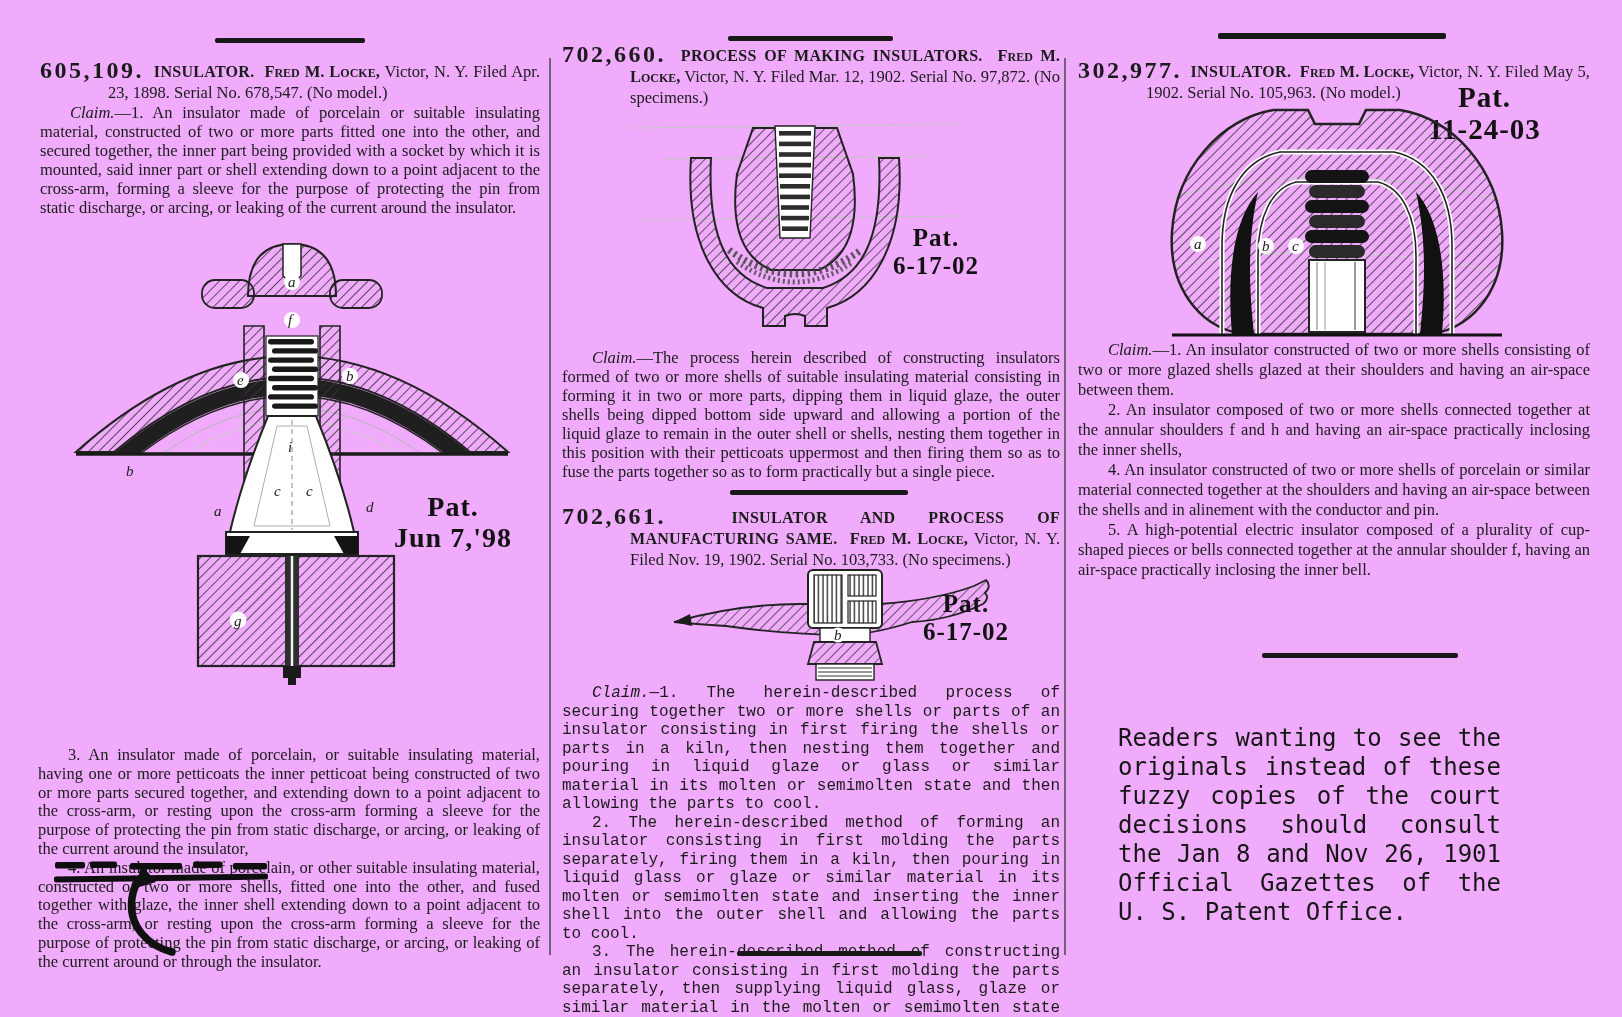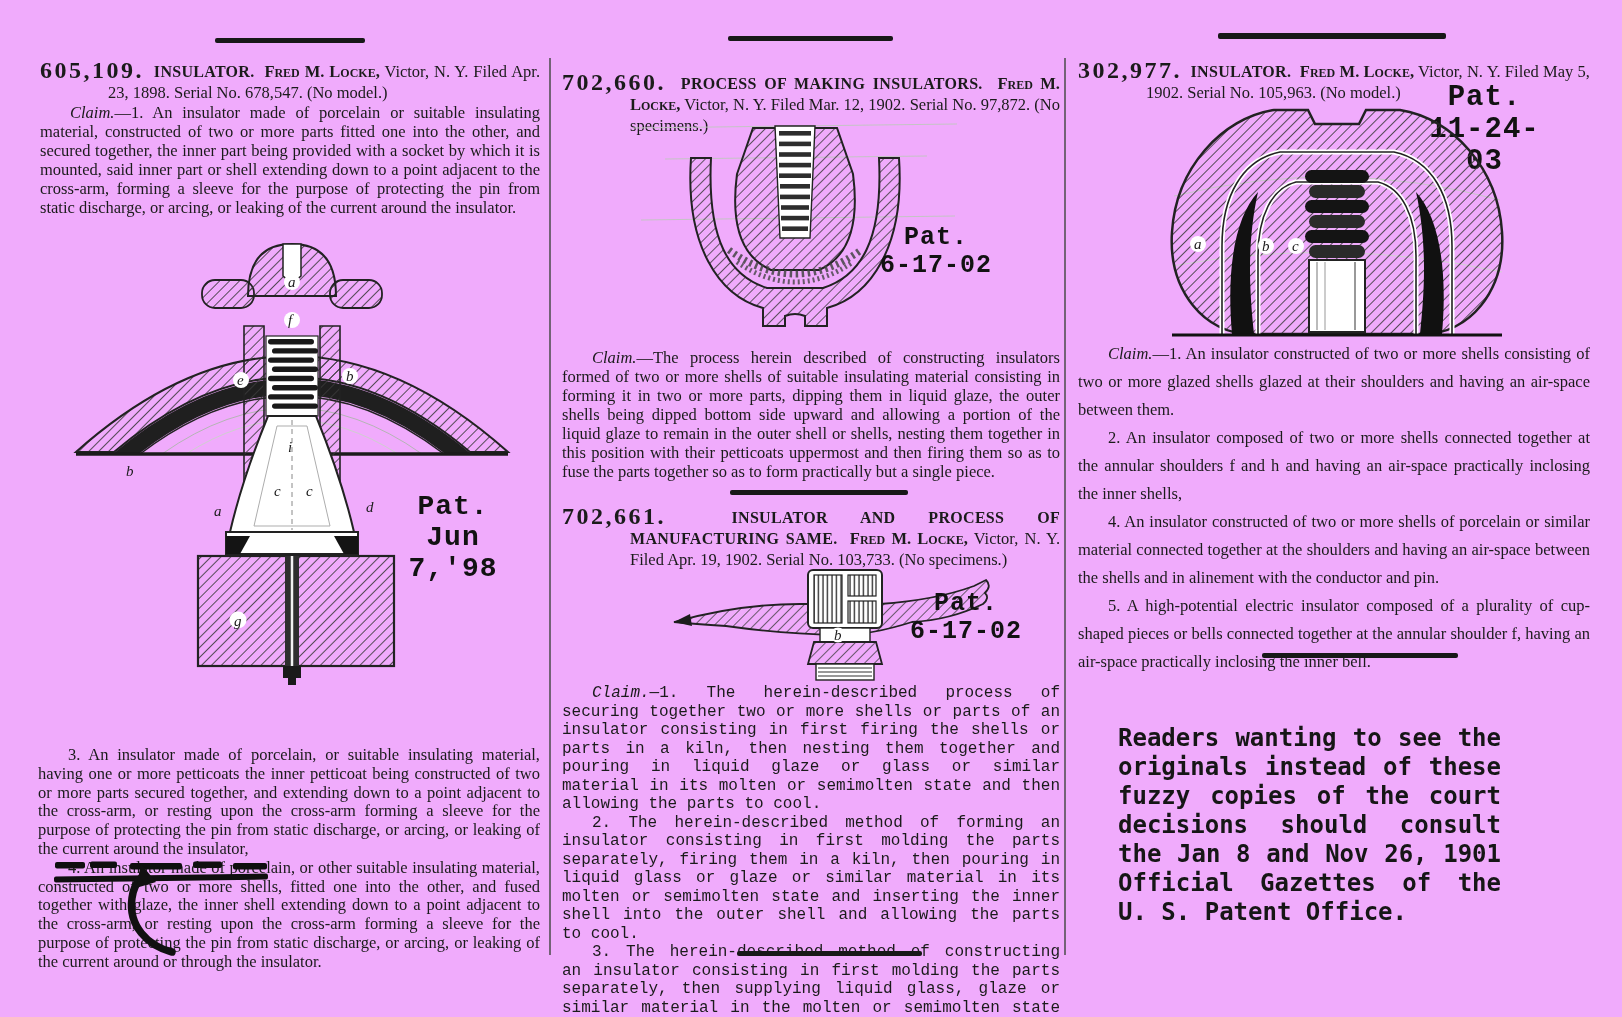--- a/index.html
+++ b/index.html
@@ -18,35 +18,35 @@
     padding-left:68px; text-indent:-68px;
   }
   .pat-number { font-size:24px; font-weight:bold; letter-spacing:2.5px; vertical-align:-1px; }
   .pat-title  { font-weight:bold; font-size:16px; letter-spacing:.3px; }
   .pat-inventor { font-variant:small-caps; font-weight:bold; }
   
   .claim { margin:0; font-size:16.5px; line-height:19px; text-align:justify; text-indent:30px; }
   .claim-word { font-style:italic; }
   .tight .claim { line-height:18.5px; font-size:16px;font-family:Liberation Mono, monospace; }
   .c34 .claim { line-height:18.8px; }
-  .loose .claim { line-height:28px; }
+  .loose .claim { line-height:20px; }
   
   .stamp {
-    position:absolute; font-family:Liberation Mono, monospace; font-weight:bold;
+    position:absolute; font-family:Liberation Serif, serif; font-weight:bold;
     color:#121212; text-align:center; line-height:1.1; letter-spacing:1px;
   }
   .stamp .l1 { display:block; }
   .stamp .l2 { display:block; }
   .stamp-lg { font-size:28px; }
   .stamp-md { font-size:25px; }
   .stamp-xl { font-size:29px; }
   
   .note {
     position:absolute; left:1118px; top:724px; width:383px;
-    font-family:"DejaVu Sans Mono", monospace; font-weight:bold;
+    font-family:"DejaVu Sans Mono", monospace; font-weight:normal;
     font-size:24px; line-height:29px; text-align:justify; color:#161616;
   }
   
   .fig { position:absolute; }
   .fl { font-family:"Liberation Serif", serif; font-style:italic; font-size:15px; fill:#1c1c1c; }
 </style>
 </head>
 <body>
 
 <div class="page">
@@ -151,21 +151,21 @@
       <rect x="153" y="9.5" width="29" height="6.5" rx="2"></rect>
       <rect x="193" y="11" width="34" height="6.5" rx="2"></rect>
       <rect x="14" y="23" width="214" height="6" rx="2" transform="rotate(-0.8 120 26)"></rect>
     </g>
     <g>
       <path d="M132,100 C108,94 88,74 92,46 C93,38 96,31 101,26" fill="none" stroke="#111" stroke-width="7.5" stroke-linecap="round"></path>
       <polygon points="96,36 116,30 101,12" fill="#111"></polygon>
     </g>
   </svg>
 
-  <div class="block" style="left:562px; top:72px; width:498px;">
+  <div class="block" style="left:562px; top:44px; width:498px;">
     <p class="pat-header"><span class="pat-number">702,660.</span>&nbsp;&nbsp;<span class="pat-title">PROCESS OF MAKING INSULATORS.</span>&nbsp;&nbsp;<span class="pat-inventor">Fred M. Locke,</span> <span>Victor, N. Y. Filed Mar. 12, 1902. Serial No. 97,872. (No specimens.)</span></p>
   </div>
 
   <svg class="fig" style="left:625px; top:100px;" width="340" height="235" viewBox="0 0 340 235">
     <defs>
       <pattern id="d2h" patternUnits="userSpaceOnUse" width="7" height="7" patternTransform="rotate(45)">
         <line x1="0" y1="0" x2="0" y2="7" stroke="#3a3a3a" stroke-width="1.6"></line>
       </pattern>
     </defs>
     <g stroke="#c4c4c4" stroke-width="1">
@@ -201,21 +201,21 @@
     <span class="l2">6-17-02</span>
   </div>
 
   <div class="block" style="left:562px; top:348px; width:498px;">
     <p class="claim"><span class="claim-word">Claim.</span><span>—The process herein described of constructing insulators formed of two or more shells of suitable insulating material consisting in forming it in two or more parts, dipping them in liquid glaze, the outer shells being dipped bottom side upward and allowing a portion of the liquid glaze to remain in the outer shell or shells, nesting them together in this position with their petticoats uppermost and then firing them so as to fuse the parts together so as to form practically but a single piece.</span></p>
   </div>
 
   <div class="bar" style="left:730px; top:490px; width:178px; height:5px;"></div>
 
   <div class="block" style="left:562px; top:506px; width:498px;">
-    <p class="pat-header"><span class="pat-number">702,661.</span>&nbsp;&nbsp;<span class="pat-title">INSULATOR AND PROCESS OF MANUFACTURING SAME.</span>&nbsp;&nbsp;<span class="pat-inventor">Fred M. Locke,</span> <span>Victor, N. Y. Filed Apr. 19, 1902. Serial No. 103,733. (No specimens.)</span></p>
+    <p class="pat-header"><span class="pat-number">702,661.</span>&nbsp;&nbsp;<span class="pat-title">INSULATOR AND PROCESS OF MANUFACTURING SAME.</span>&nbsp;&nbsp;<span class="pat-inventor">Fred M. Locke,</span> <span>Victor, N. Y. Filed Nov. 19, 1902. Serial No. 103,733. (No specimens.)</span></p>
   </div>
 
   <svg class="fig" style="left:668px; top:562px;" width="330" height="125" viewBox="0 0 330 125">
     <defs>
       <pattern id="d3h" patternUnits="userSpaceOnUse" width="7" height="7" patternTransform="rotate(45)">
         <line x1="0" y1="0" x2="0" y2="7" stroke="#3c3c3c" stroke-width="1.5"></line>
       </pattern>
       <pattern id="d3v" patternUnits="userSpaceOnUse" width="4.5" height="4.5">
         <line x1="2" y1="0" x2="2" y2="4.5" stroke="#333" stroke-width="1.4"></line>
       </pattern>

